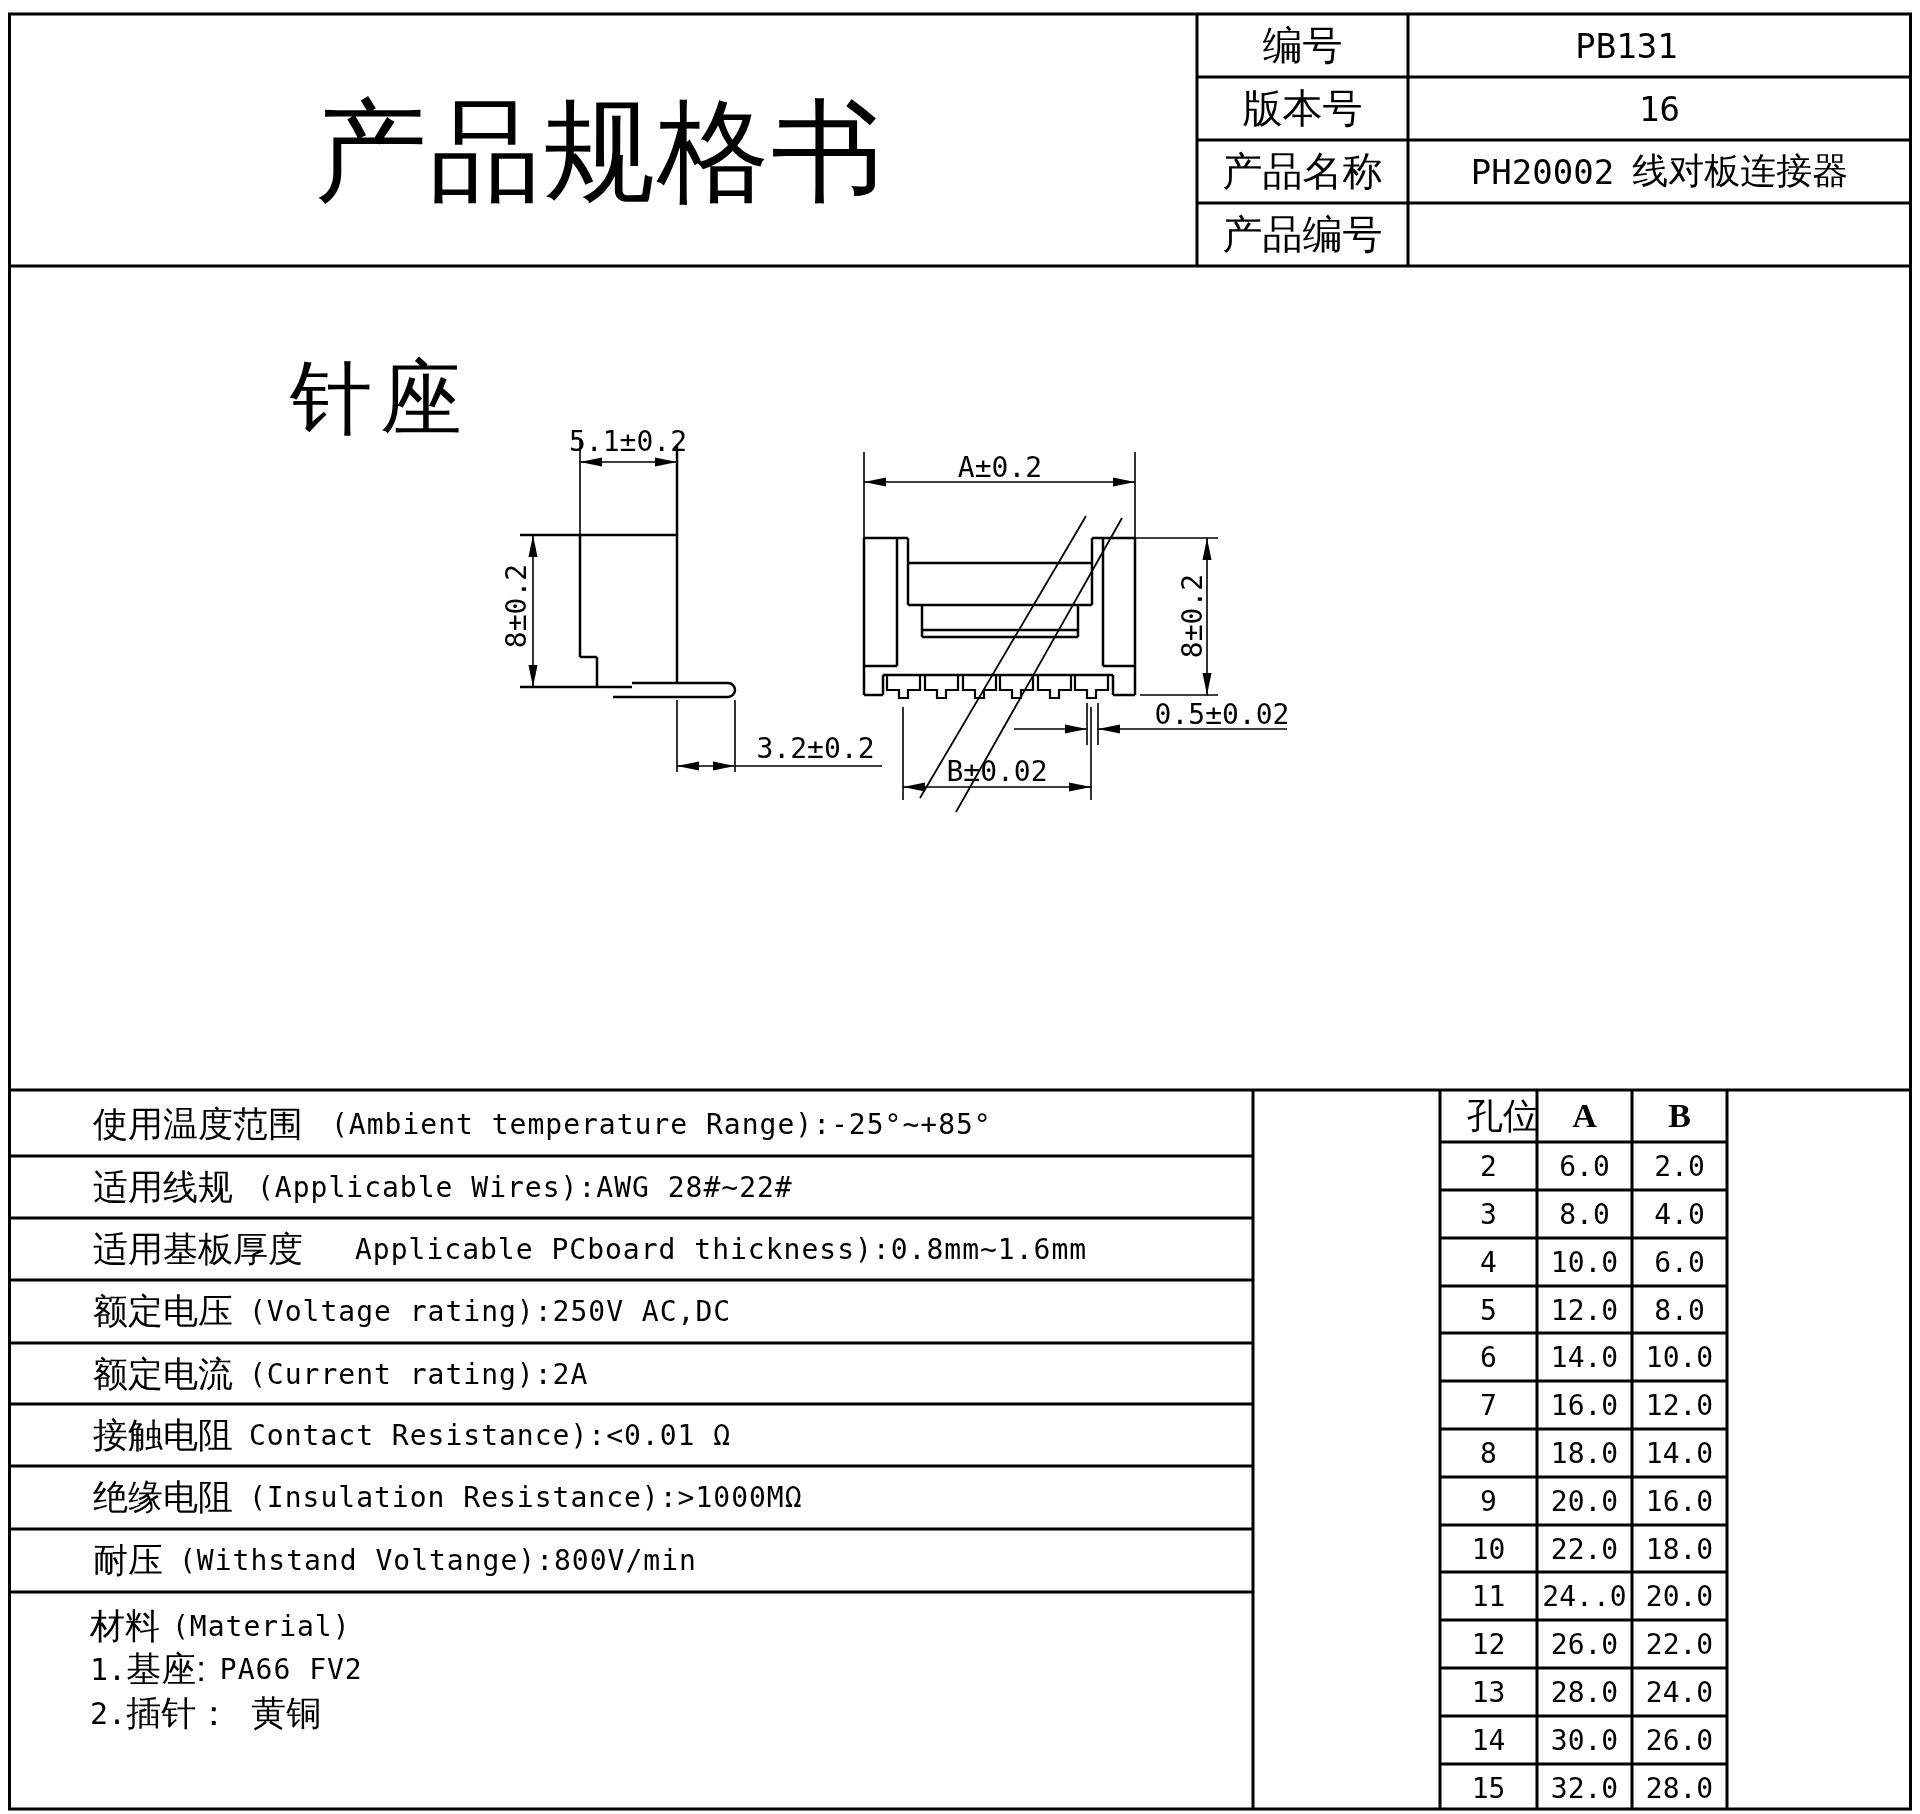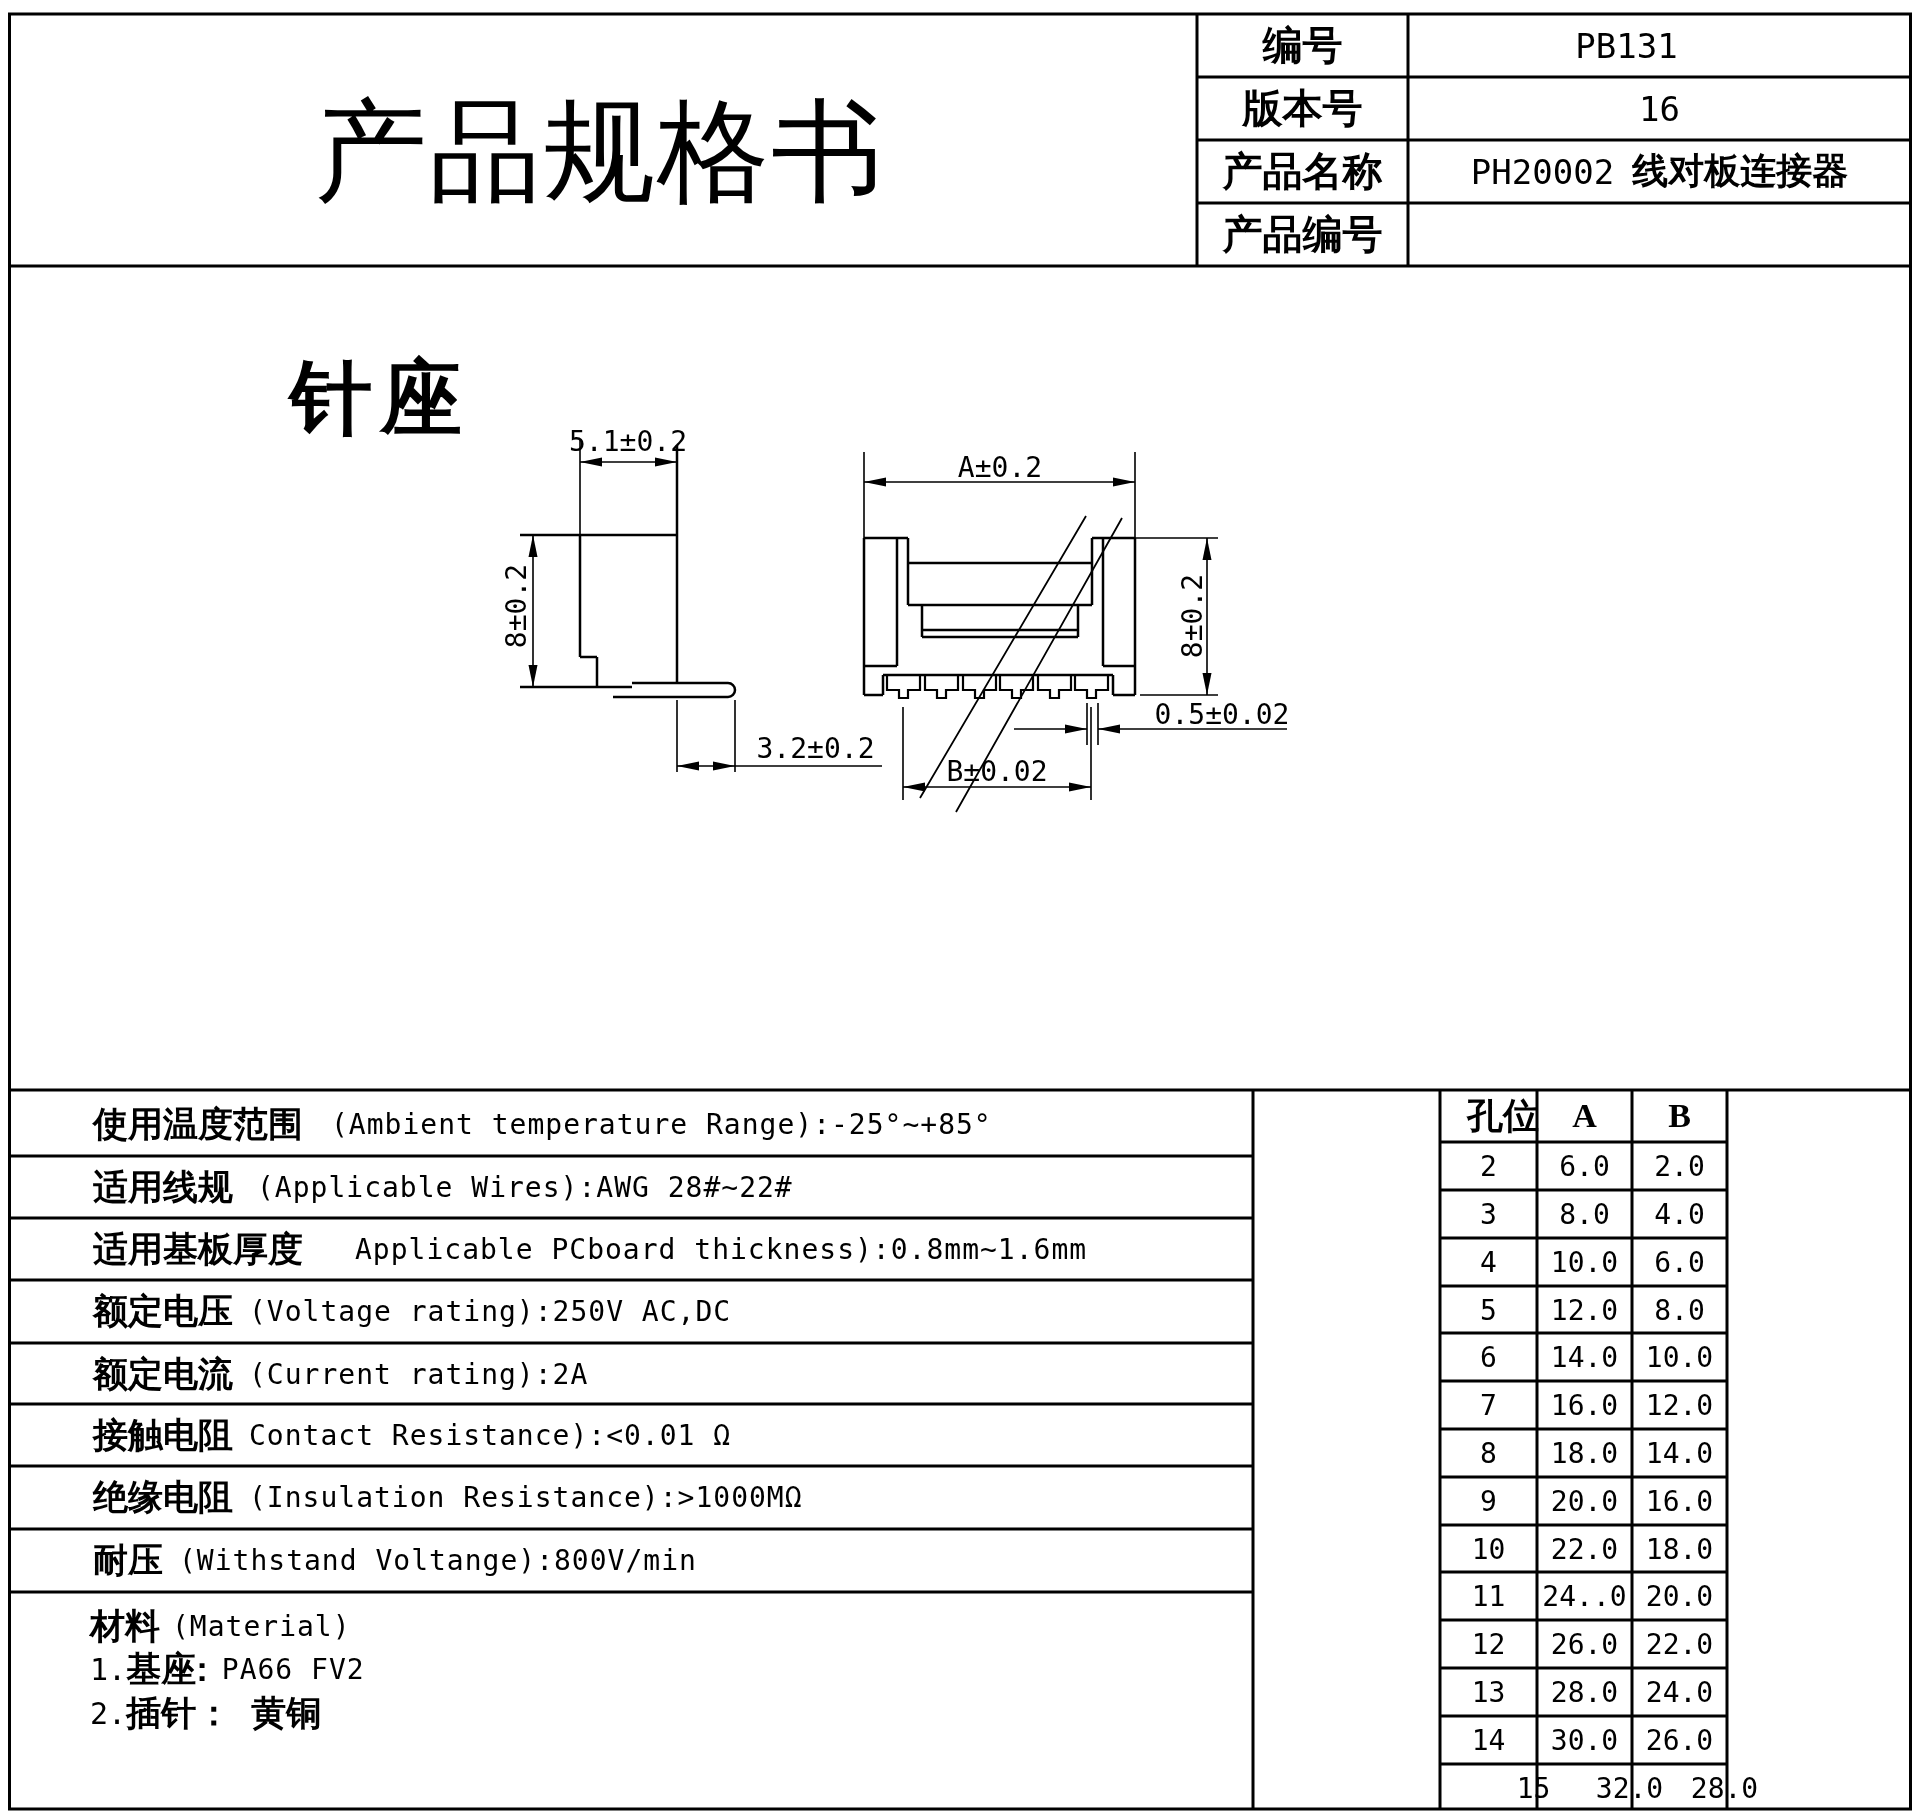--- a/index.html
+++ b/index.html
@@ -1,21 +1,21 @@
 <!DOCTYPE html>
 <html><head>
 <meta charset="utf-8">
 <style>
   html,body{margin:0;padding:0;background:#ffffff;}
   .page{position:relative;width:1920px;height:1814px;background:#ffffff;color:#000;
         font-family:"Liberation Sans",sans-serif;overflow:hidden;}
   svg.lines{position:absolute;left:0;top:0;}
   .txt{position:absolute;display:flex;align-items:center;}
   .center{justify-content:center;text-align:center;}
-  .zh{font-family:"Liberation Sans",sans-serif;font-weight:700;}
+  .zh{font-family:"Liberation Sans",sans-serif;font-weight:400;}
   .serif{font-family:"Liberation Serif",serif;}
   .cad{font-family:"DejaVu Sans Mono",monospace;font-weight:400;}
   .title{font-size:112px;letter-spacing:2px;font-weight:400;}
   .hcell-label{font-size:40px;}
   .hcell-value{font-size:34px;}
   .dim{font-size:28px;white-space:nowrap;}
   .rot{transform:rotate(-90deg);}
   .spec-row{position:absolute;left:0;width:1253px;height:62px;display:flex;align-items:center;
             padding-left:93px;box-sizing:border-box;white-space:nowrap;}
   .spec-zh{font-size:35px;}
@@ -237,19 +237,19 @@
   <div class="ab-row" style="top:1668px;">
     <span class="ab-cell cad c1">13</span>
     <span class="ab-cell cad c2">28.0</span>
     <span class="ab-cell cad c3">24.0</span>
   </div>
   <div class="ab-row" style="top:1716px;">
     <span class="ab-cell cad c1">14</span>
     <span class="ab-cell cad c2">30.0</span>
     <span class="ab-cell cad c3">26.0</span>
   </div>
-  <div class="ab-row" style="top:1764px;padding-left:45px;">
+  <div class="ab-row" style="top:1764px;">
     <span class="ab-cell cad c1">15</span>
     <span class="ab-cell cad c2">32.0</span>
     <span class="ab-cell cad c3">28.0</span>
   </div>
 
 </div>
 
 </body></html>

